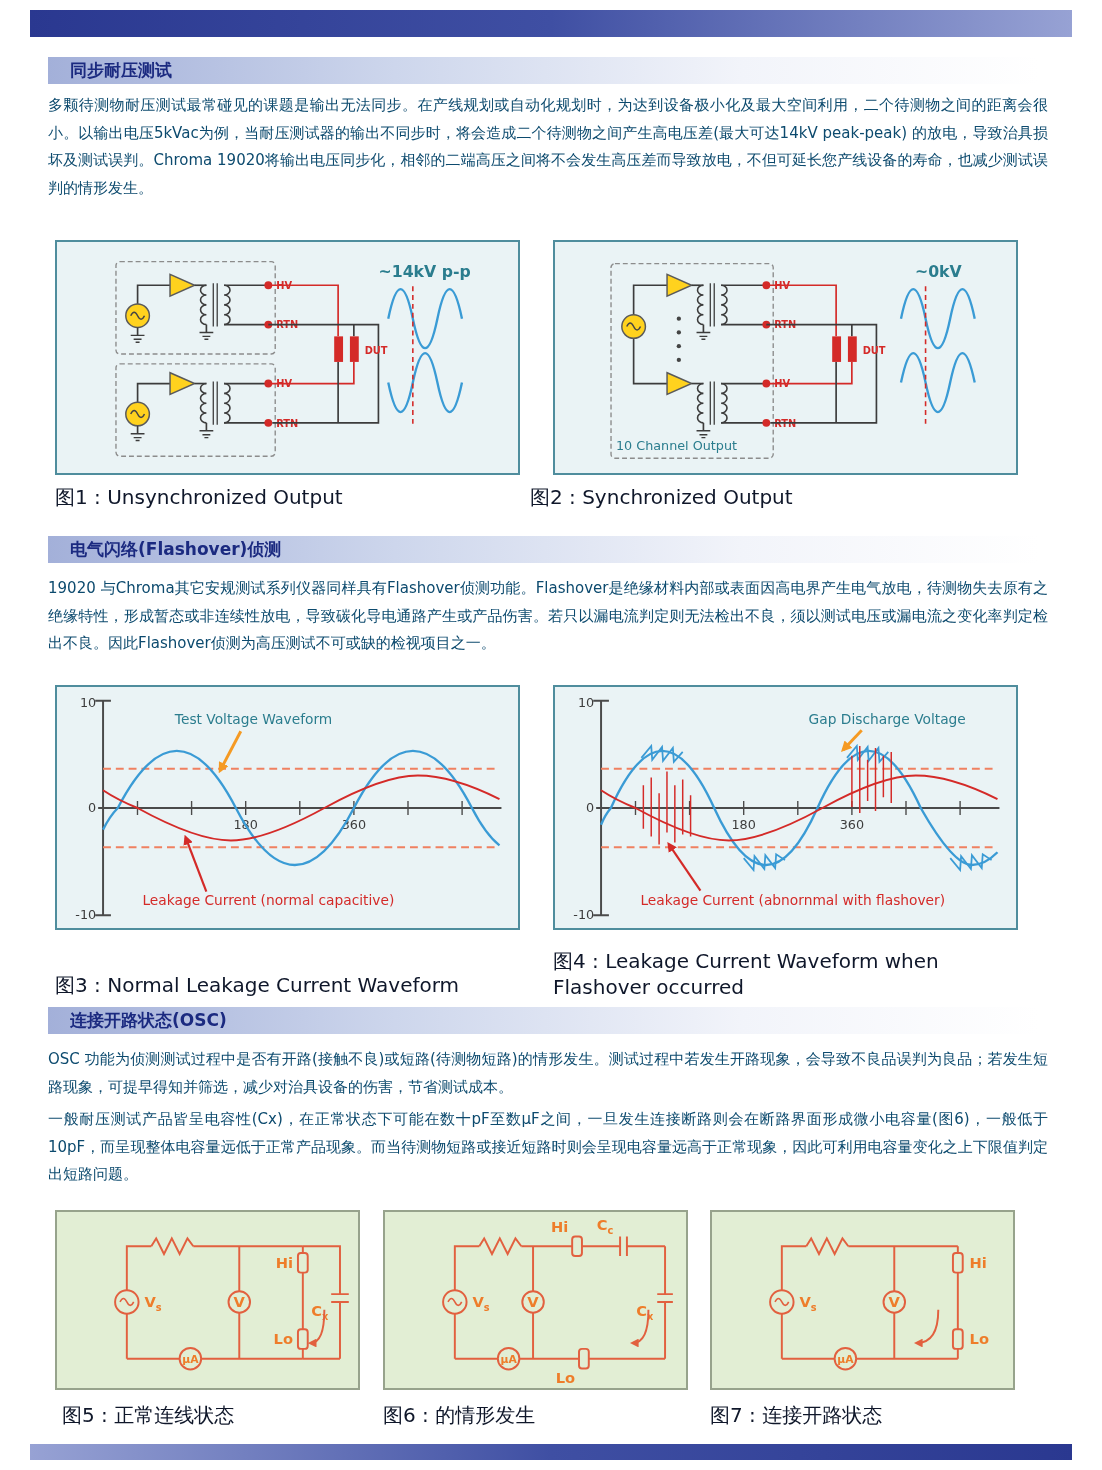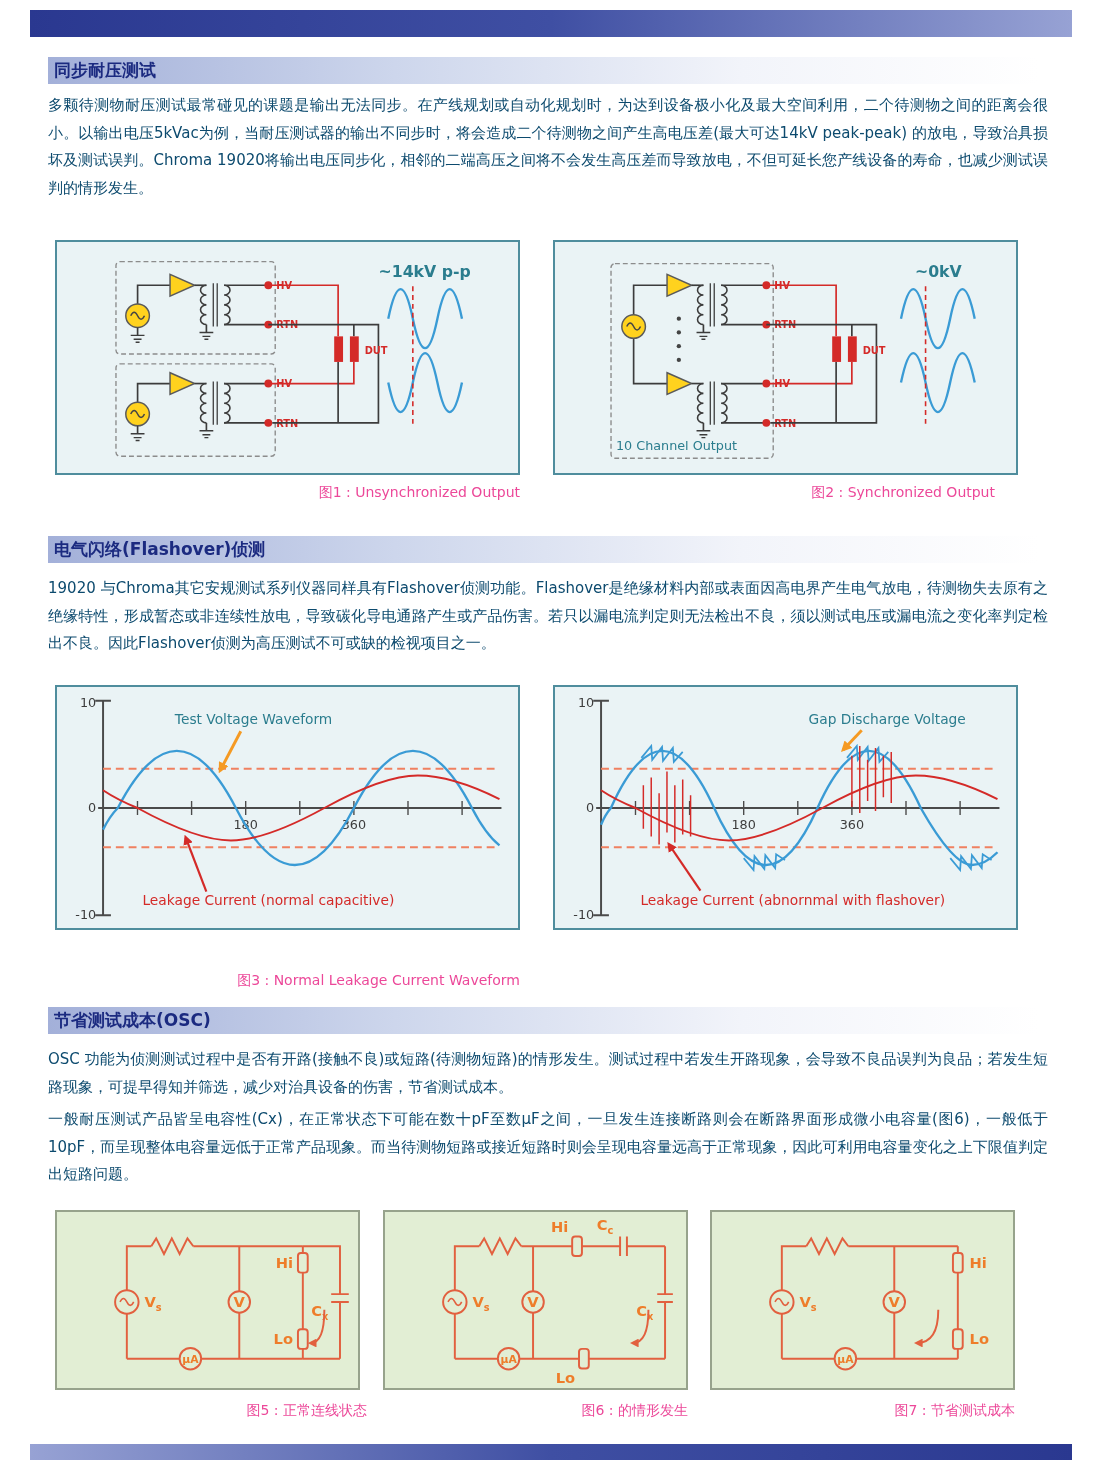--- a/index.html
+++ b/index.html
@@ -1,28 +1,28 @@
 <!DOCTYPE html>
 <html><head>
 <meta charset="utf-8">
 <style>
   *{box-sizing:border-box;margin:0;padding:0}
   body{background:#ffffff;font-family:"DejaVu Sans","Liberation Sans",sans-serif}
   .page{position:relative;width:1102px;height:1470px;background:#fff;overflow:hidden}
   .bar{position:absolute;left:30px;width:1042px}
   .bar-top{top:10px;height:27px;background:linear-gradient(90deg,#2a3890 0%,#3f4fa3 50%,#97a2d4 100%)}
   .bar-bottom{top:1444px;height:16px;background:linear-gradient(90deg,#97a2d4 0%,#3f4fa3 50%,#2a3890 100%)}
-  .sec-header{position:absolute;left:48px;width:990px;height:27px;line-height:27px;padding-left:6px;
+  .sec-header{position:absolute;left:48px;width:990px;height:27px;line-height:27px;padding-left:22px;
     font-size:17px;font-weight:bold;color:#1b2a80;
     background:linear-gradient(90deg,#a3b0d9 0%,#cdd6ec 35%,#f2f4fa 70%,#ffffff 100%)}
   .para{position:absolute;left:48px;width:1000px;font-size:15px;line-height:27.5px;color:#0c4a6e;text-align:justify}
   .figbox{position:absolute;border:2px solid #4f8d9d;background:#eaf3f5}
   .greenbox{position:absolute;border:2px solid #97a38c;background:#e2eed4}
   .figbox svg,.greenbox svg{display:block;width:100%;height:100%}
-  .caption{position:absolute;font-size:14px;color:#ec4899;text-align:right}
+  .caption{position:absolute;font-size:20px;color:#0f172a;text-align:left}
 
   
   .dashbox{fill:none;stroke:#8c8c8c;stroke-width:1.4;stroke-dasharray:5 3}
   .wire{fill:none;stroke:#3c3c3c;stroke-width:1.7}
   .wire-red{fill:none;stroke:#d42a28;stroke-width:1.7}
   .src,.amp{fill:#ffd21e;stroke:#5a5a5a;stroke-width:1.5}
   .sine-glyph{fill:none;stroke:#444;stroke-width:1.5}
   .coil{fill:none;stroke:#3c3c3c;stroke-width:1.6}
   .core{stroke:#3c3c3c;stroke-width:1.3}
   .gnd{stroke:#3c3c3c;stroke-width:1.5}
@@ -253,22 +253,23 @@
       <path class="rwave" d="M45,105 Q60,115 80,123 Q140,156 175,156 Q210,156 270,123 Q330,90 365,90 Q400,90 448,114"></path>
       <path class="rspike" d="M88,100 V144 M96,92 V152 M104,108 V160 M112,86 V148 M120,100 V158 M128,94 V150 M136,110 V152 M300,70 V122 M308,60 V128 M316,74 V116 M324,62 V126 M332,70 V112 M340,66 V118"></path>
       <text class="teal" x="256" y="38">Gap Discharge Voltage</text>
       <path class="oarr" d="M310,44 L291,64" marker-end="url(#ao4)"></path>
       <text class="rlbl" x="85" y="222">Leakage Current (abnornmal with flashover)</text>
       <path class="rarr" d="M146,207 L114,160" marker-end="url(#ar4)"></path>
     </svg>
   </div>
 
   <div class="caption" style="left:55px;top:972px;width:465px">图3 : Normal Leakage Current Waveform</div>
-
-  <div class="sec-header" style="top:1007px">节省测试成本(OSC)</div>
+  <div class="caption" style="left:553px;top:948px;width:465px">图4 :  Leakage Current Waveform when Flashover occurred</div>
+
+  <div class="sec-header" style="top:1007px">连接开路状态(OSC)</div>
   <p class="para" style="top:1046px">OSC 功能为侦测测试过程中是否有开路(接触不良)或短路(待测物短路)的情形发生。测试过程中若发生开路现象，会导致不良品误判为良品；若发生短路现象，可提早得知并筛选，减少对治具设备的伤害，节省测试成本。</p>
   <p class="para" style="top:1106px">一般耐压测试产品皆呈电容性(Cx)，在正常状态下可能在数十pF至数μF之间，一旦发生连接断路则会在断路界面形成微小电容量(图6)，一般低于10pF，而呈现整体电容量远低于正常产品现象。而当待测物短路或接近短路时则会呈现电容量远高于正常现象，因此可利用电容量变化之上下限值判定出短路问题。</p>
 
   <div class="greenbox" style="left:55px;top:1210px;width:305px;height:180px">
     <svg viewBox="0 0 305 180">
       <defs>
         <marker id="a5" markerWidth="9" markerHeight="9" refX="6" refY="4.5" orient="auto" markerUnits="userSpaceOnUse">
           <path d="M0,0 L9,4.5 L0,9 Z" fill="#e2603f"></path>
         </marker>
       </defs>
@@ -345,17 +346,17 @@
       <circle class="meter" cx="135" cy="150" r="11"></circle>
       <text class="olbl-sm" x="135" y="154" text-anchor="middle">μA</text>
       <text class="olbl" x="262" y="57">Hi</text>
       <text class="olbl" x="262" y="135">Lo</text>
       <path class="cw" d="M230,100 Q230,134 208,134" marker-end="url(#a7)"></path>
     </svg>
   </div>
 
   <div class="caption" style="left:62px;top:1402px;width:305px">图5 : 正常连线状态</div>
   <div class="caption" style="left:383px;top:1402px;width:305px">图6 : 的情形发生</div>
-  <div class="caption" style="left:710px;top:1402px;width:305px">图7 : 节省测试成本</div>
+  <div class="caption" style="left:710px;top:1402px;width:305px">图7 : 连接开路状态</div>
 
   <div class="bar bar-bottom"></div>
 
 </div>
 
 </body></html>

